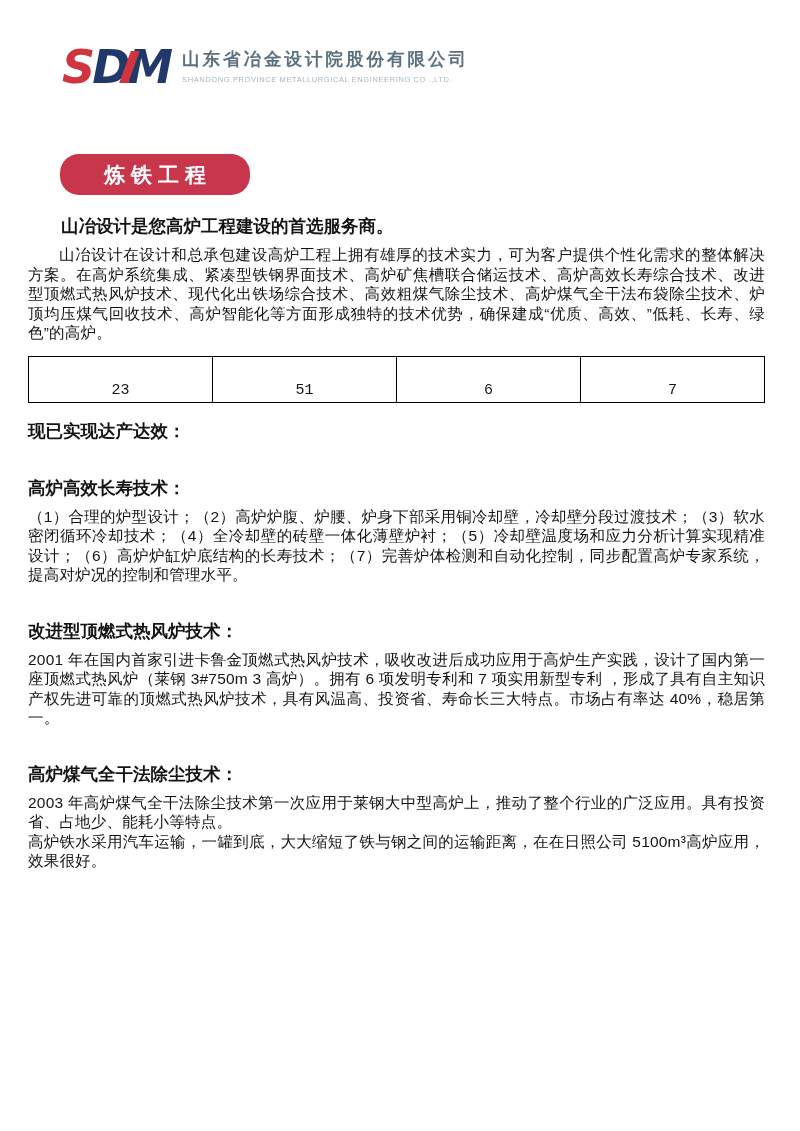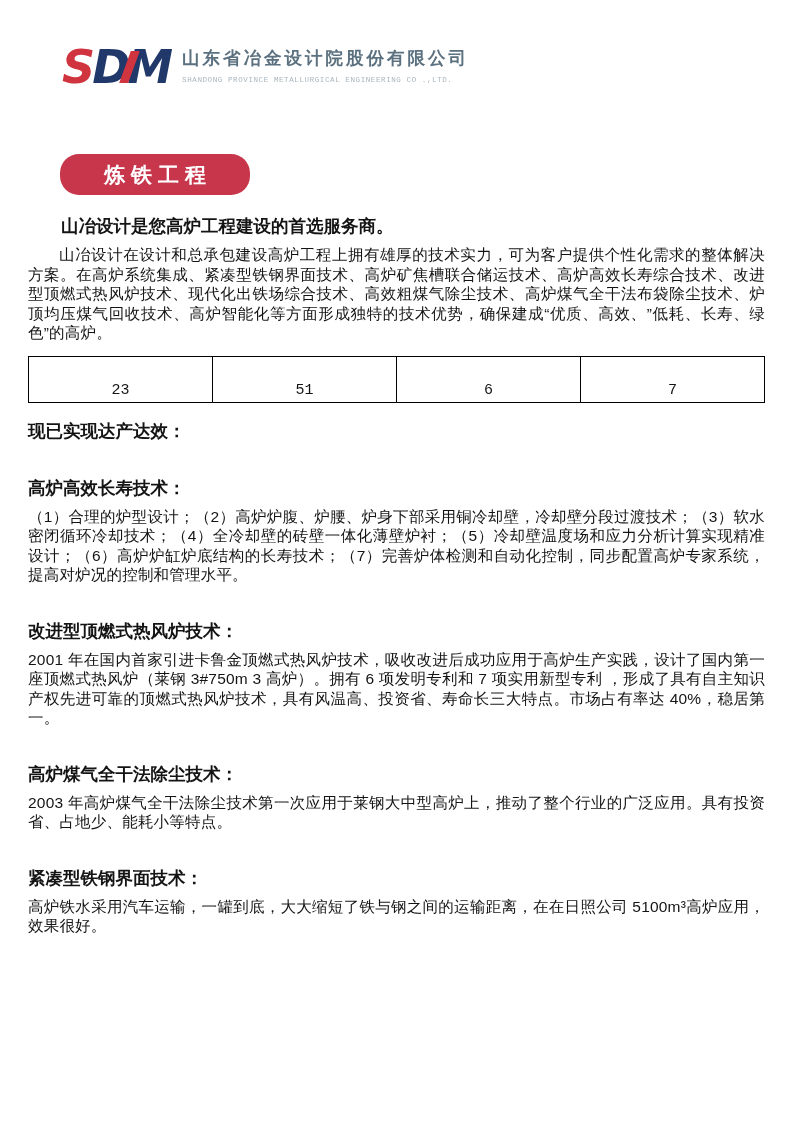--- a/index.html
+++ b/index.html
@@ -22,21 +22,21 @@
     letter-spacing:-3px;line-height:1;display:flex;align-items:center;
     font-family:"DejaVu Sans","Liberation Sans",sans-serif;
   }
   .sdm .l-s{color:#d0343f;}
   .sdm .l-d{color:#21386a;}
   .sdm .l-m{color:#21386a;}
   .sdm .accent{
     display:inline-block;width:9px;height:32px;background:#d0343f;
     transform:skewX(-20deg);margin:0 -7px 0 -2px;
   }
-  .company{line-height:1.15;font-family:Liberation Mono, monospace;}
+  .company{line-height:1.15;}
   .company-cn{
     color:#5c7180;font-size:17.5px;font-weight:bold;letter-spacing:3px;
   }
   .company-en{
     color:#a9b5bc;font-size:7.5px;letter-spacing:0.6px;margin-top:7px;
   }
 
   
   .banner{
     position:absolute;left:60px;top:154px;width:190px;height:41px;
@@ -123,17 +123,16 @@
     <p class="body">2001 年在国内首家引进卡鲁金顶燃式热风炉技术，吸收改进后成功应用于高炉生产实践，设计了国内第一座顶燃式热风炉（莱钢 3#750m 3 高炉）。拥有 6 项发明专利和 7 项实用新型专利 ，形成了具有自主知识产权先进可靠的顶燃式热风炉技术，具有风温高、投资省、寿命长三大特点。市场占有率达 40%，稳居第一。</p>
   </div>
 
   <div>
     <div class="section-heading">高炉煤气全干法除尘技术：</div>
     <p class="body">2003 年高炉煤气全干法除尘技术第一次应用于莱钢大中型高炉上，推动了整个行业的广泛应用。具有投资省、占地少、能耗小等特点。</p>
   </div>
 
 
   <div>
-    <div class="section-heading">紧凑型铁钢界面技术：</div>
     <p class="body">高炉铁水采用汽车运输，一罐到底，大大缩短了铁与钢之间的运输距离，在在日照公司 5100m³高炉应用，效果很好。</p>
   </div>
 
 </div>
 
 </body></html>

